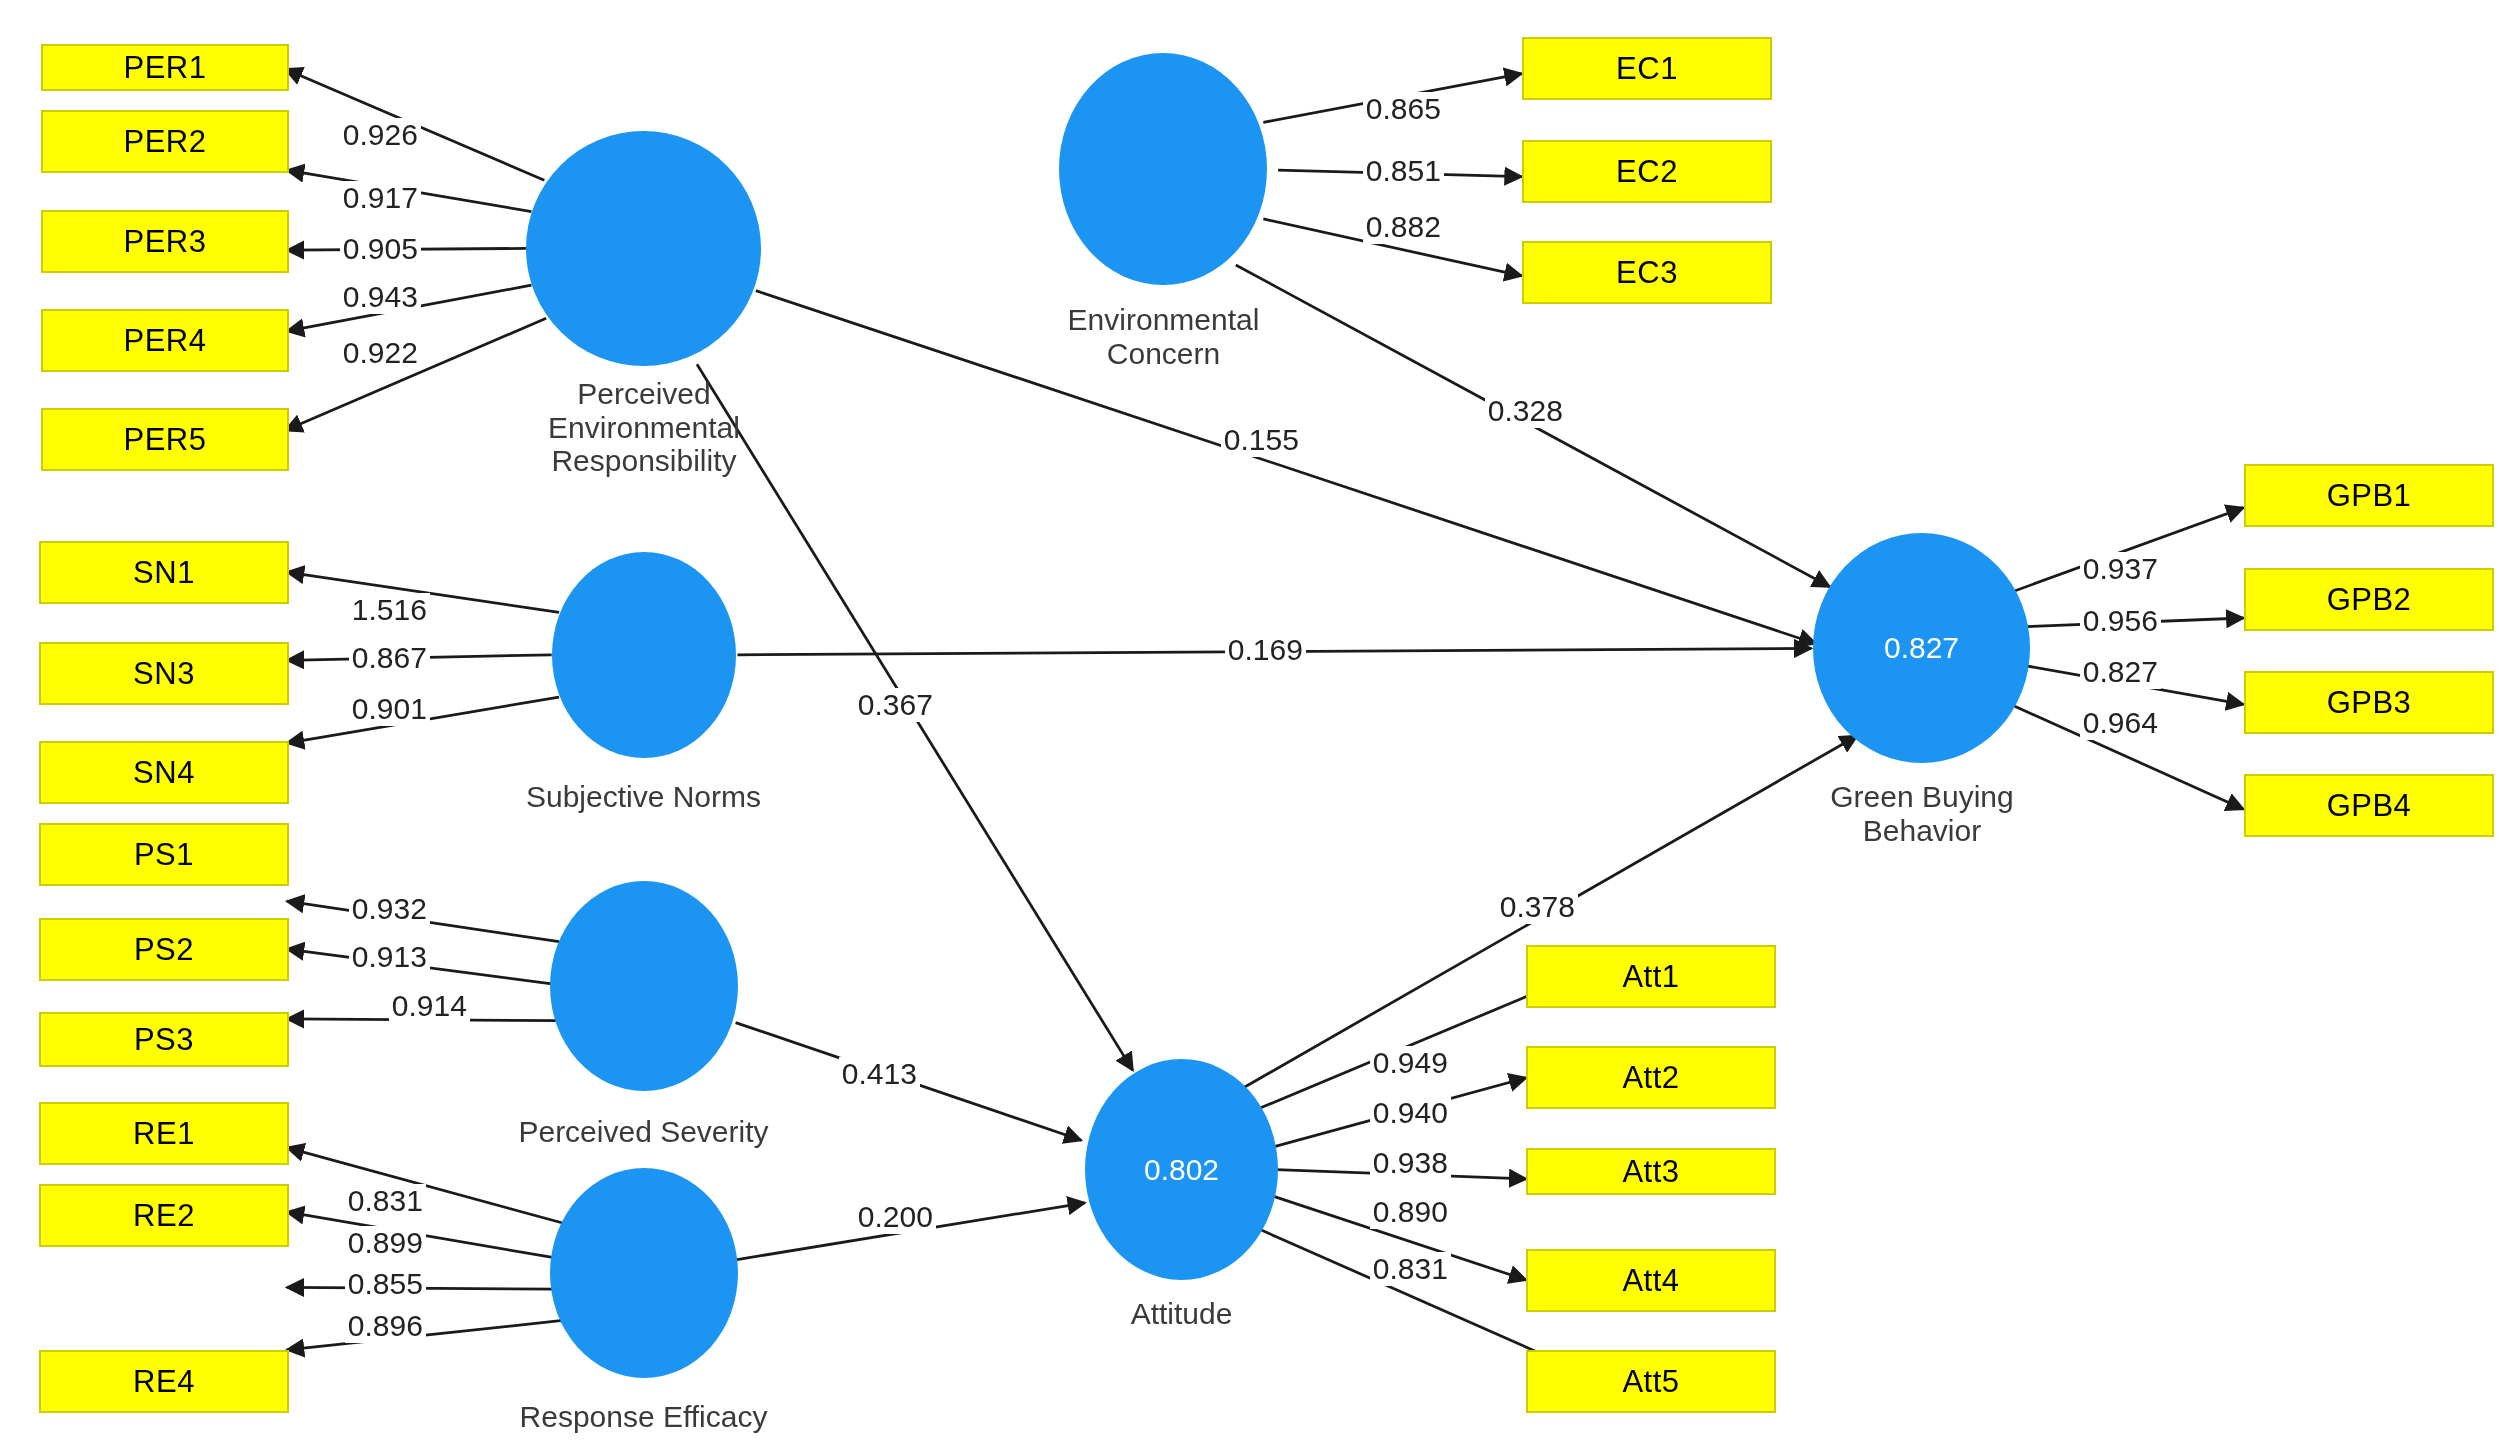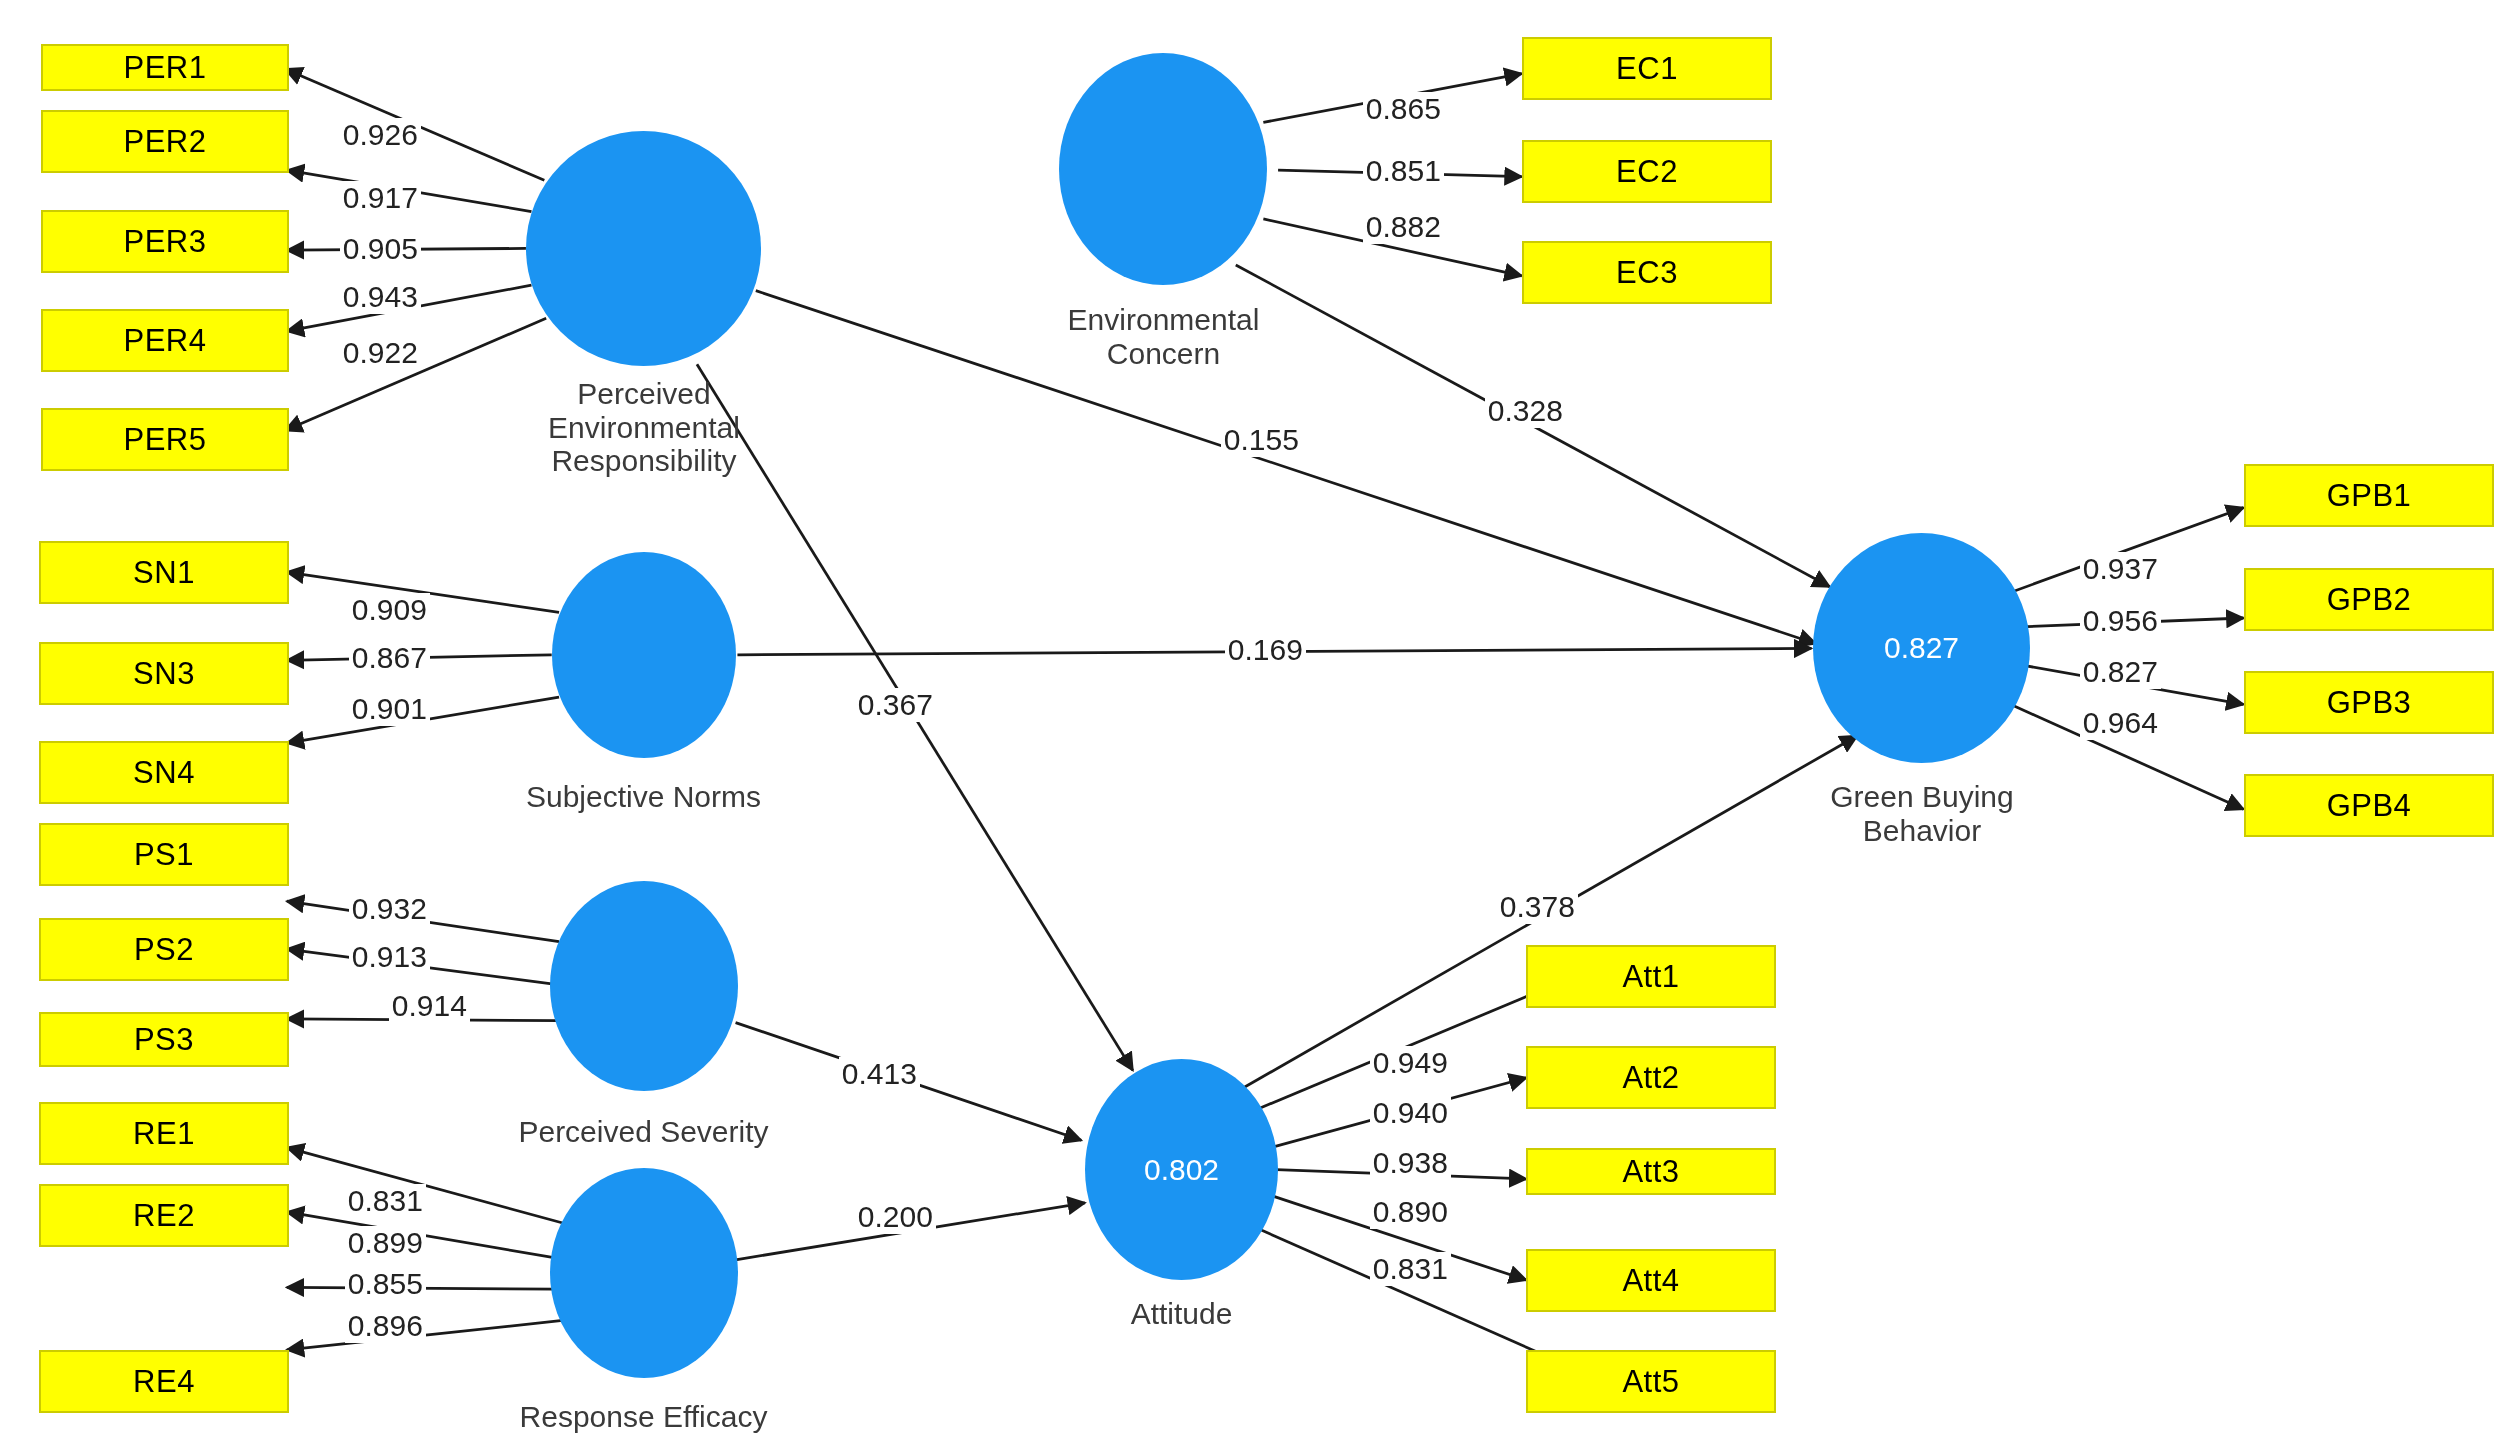--- a/index.html
+++ b/index.html
@@ -177,21 +177,21 @@
   <div class="indicator" style="left:39px; top:541px; width:250px; height:63px;">
     <span>SN1</span>
   </div>
   <div class="indicator" style="left:39px; top:642px; width:250px; height:63px;">
     <span>SN3</span>
   </div>
   <div class="indicator" style="left:39px; top:741px; width:250px; height:63px;">
     <span>SN4</span>
   </div>
 
-  <div class="coef" style="left:349px; top:593px;">0.909</div>
+  <div class="coef" style="left:349px; top:593px;">1.516</div>
   <div class="coef" style="left:349px; top:641px;">0.867</div>
   <div class="coef" style="left:349px; top:692px;">0.901</div>
 
   <div class="latent" style="left:552px; top:552px; width:184px; height:206px;">
     <span></span>
   </div>
   <div class="latent-label" style="left:478px; top:780px; width:331px;">Subjective Norms</div>
 
   <div class="indicator" style="left:39px; top:823px; width:250px; height:63px;">
     <span>PS1</span>

